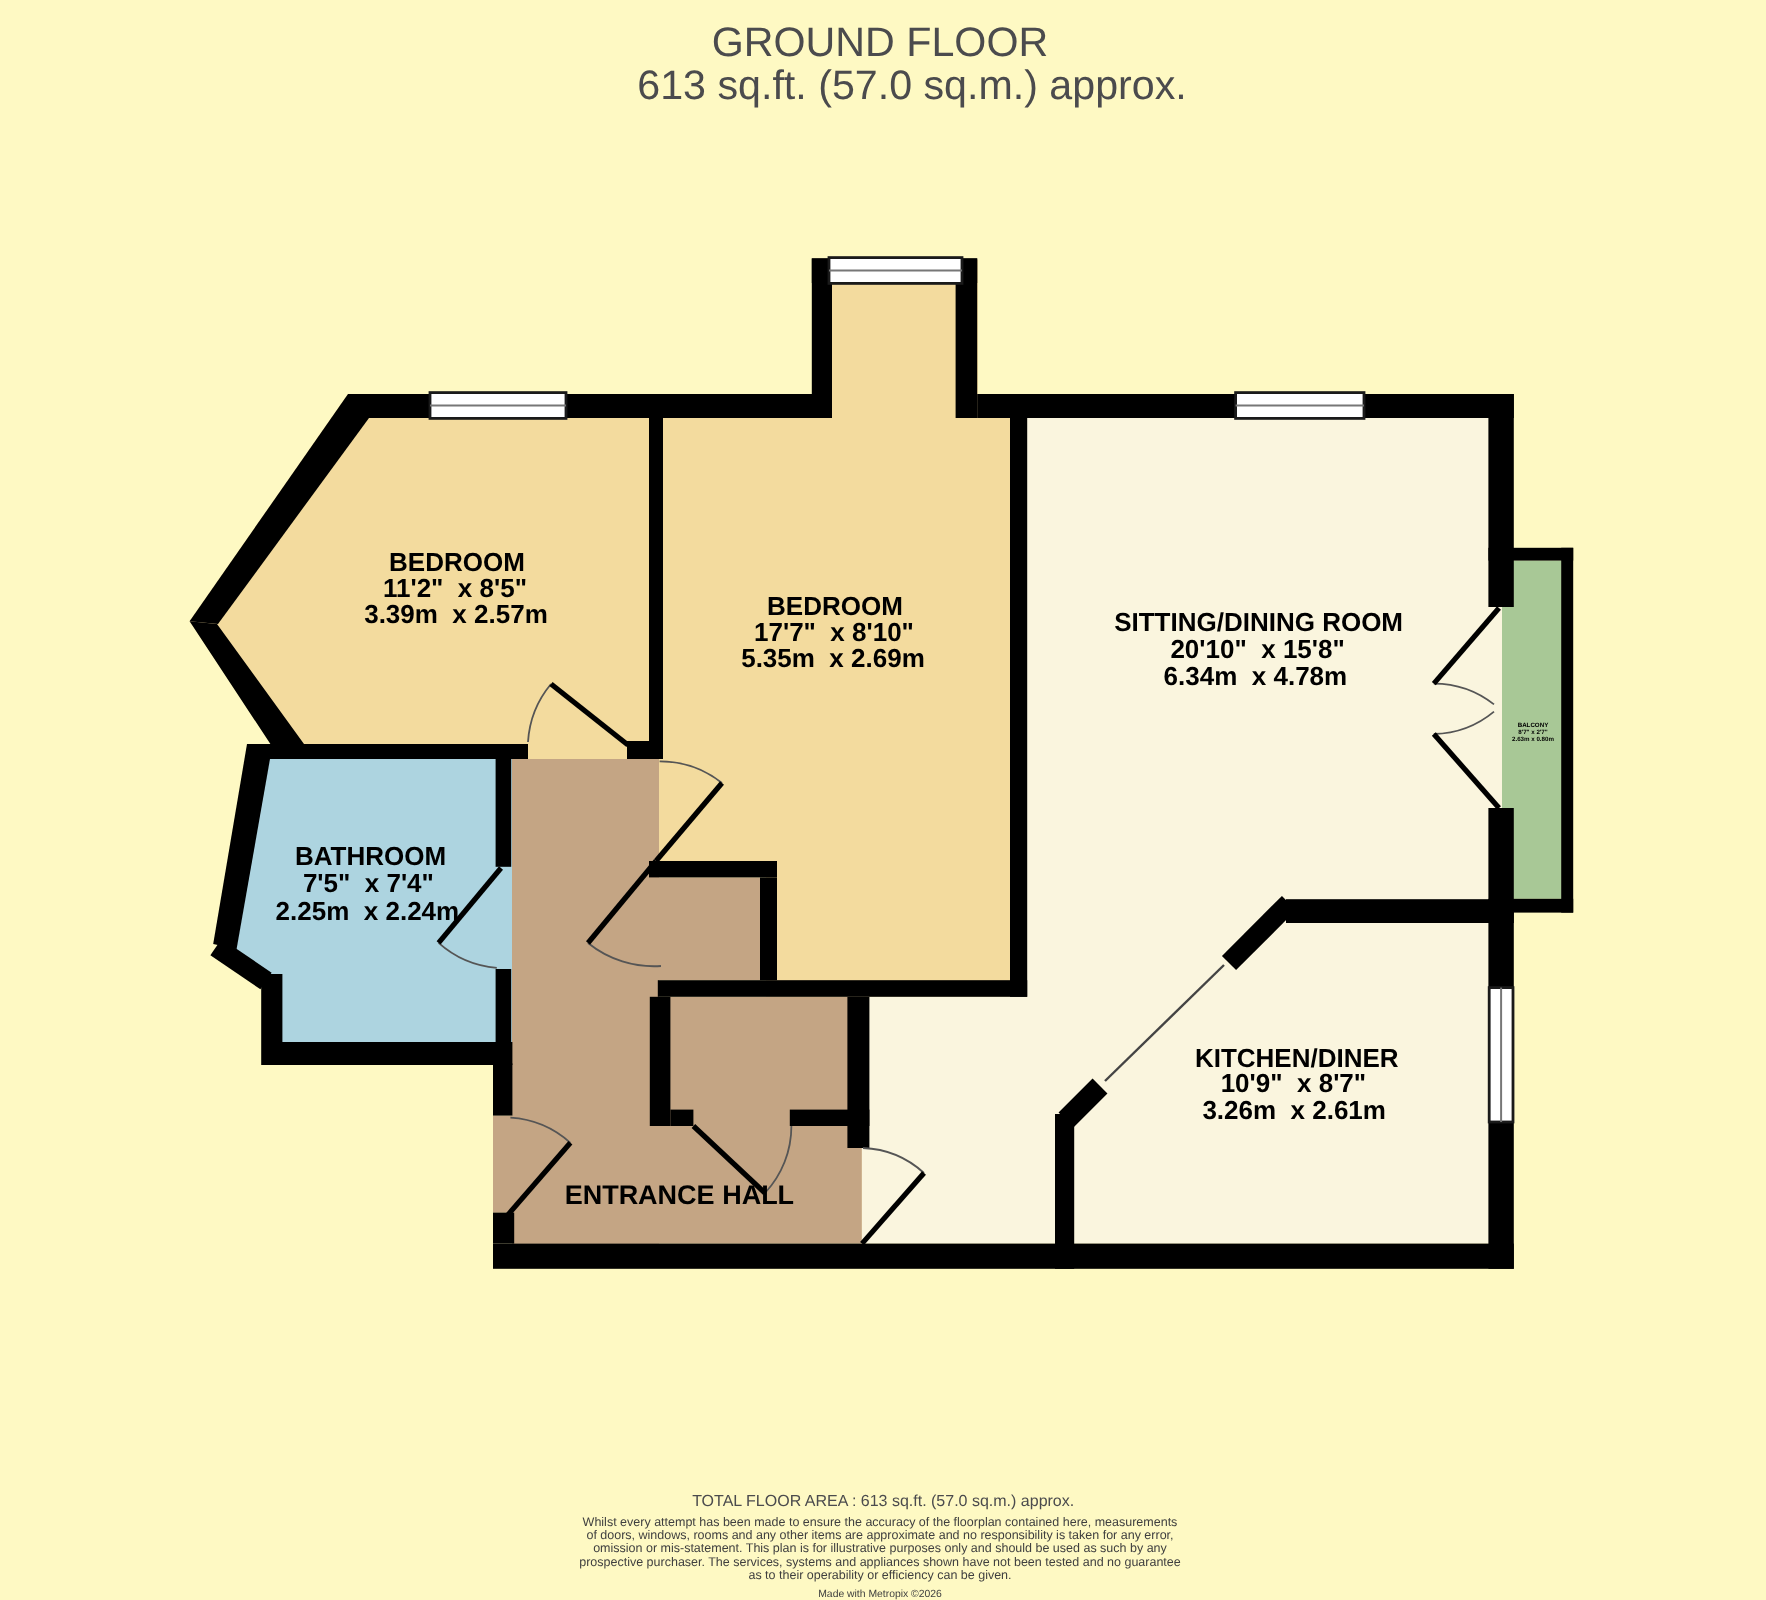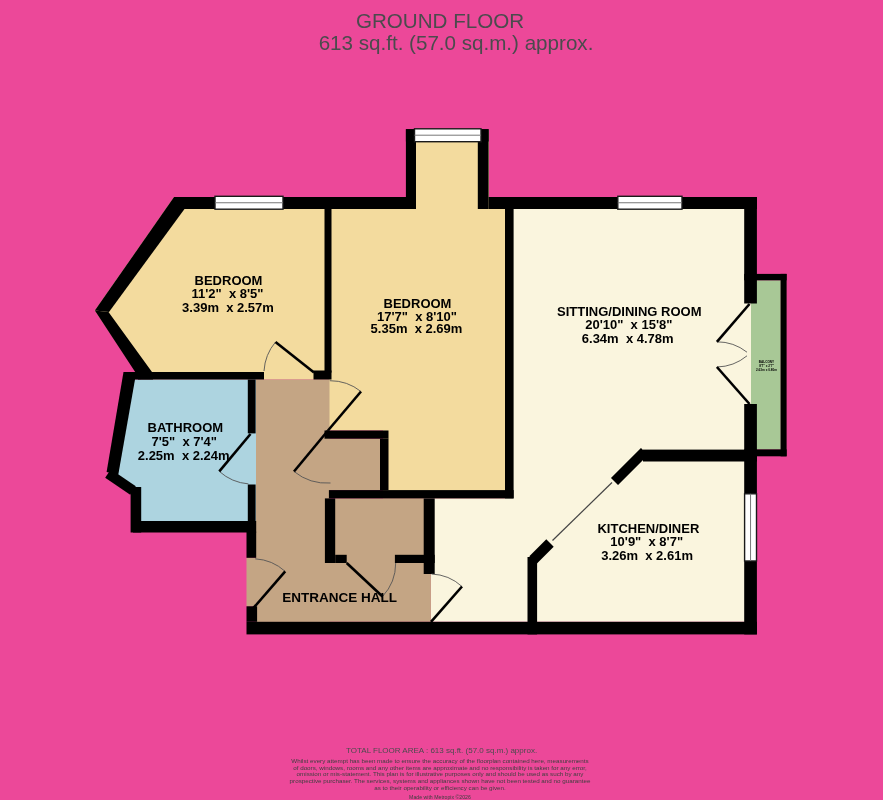--- a/index.html
+++ b/index.html
@@ -1,16 +1,16 @@
 <!DOCTYPE html>
 <html><head>
 <meta charset="utf-8">
 <style>
   html,body{margin:0;padding:0;background:#ffffff;}
-  .page{position:relative;width:883px;height:800px;background:#ec4899;overflow:hidden;
+  .page{position:relative;width:883px;height:800px;background:#fef9c3;overflow:hidden;
         font-family:"Liberation Sans", sans-serif;}
   svg{position:absolute;left:0;top:0;}
   text{font-family:"Liberation Sans", sans-serif;}
   .room{font-weight:bold;fill:#000000;}
 </style>
 </head>
 <body>
 <div class="page">
 <svg width="883" height="800" viewBox="0 0 883 800">
 

